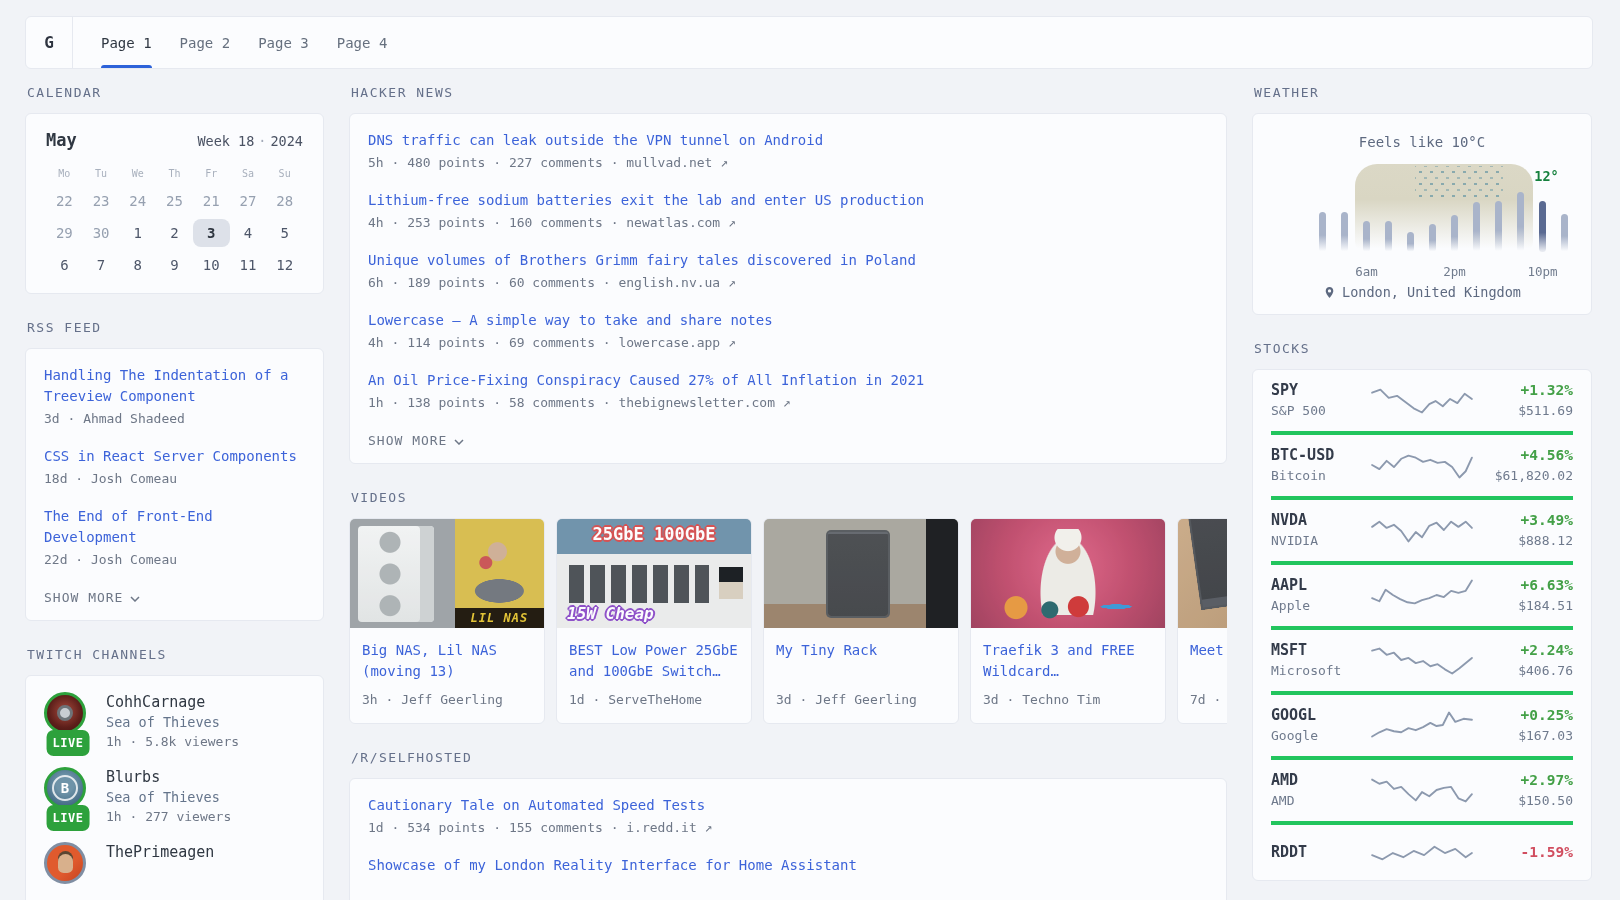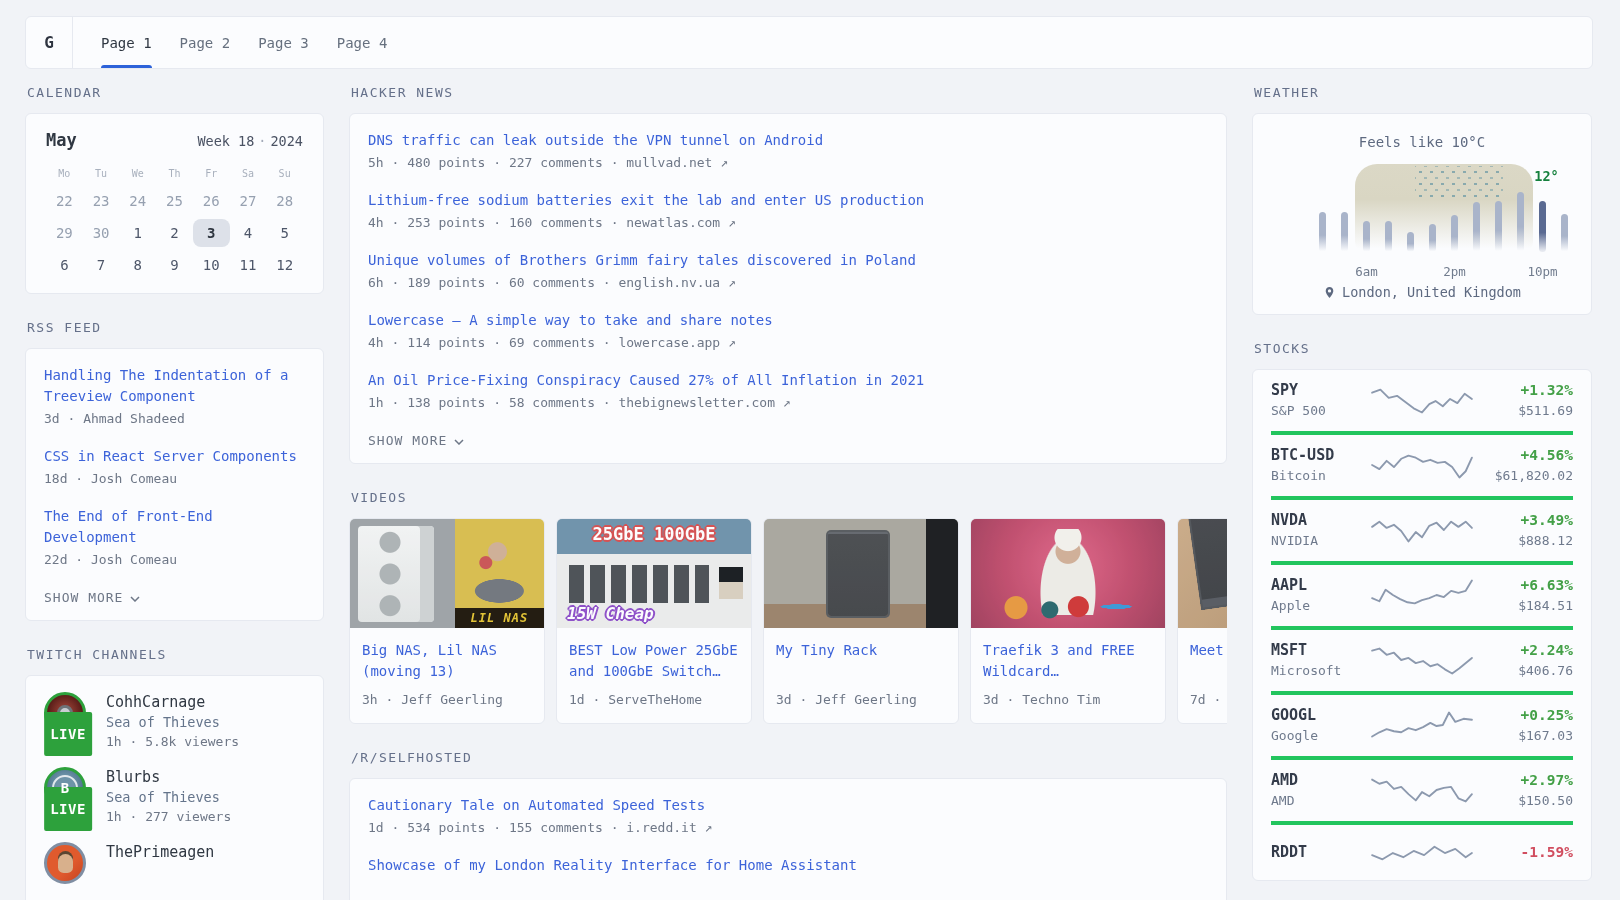--- a/index.html
+++ b/index.html
@@ -58,22 +58,22 @@
   .avatar{width:42px;height:42px;border-radius:50%;border:3px solid #7f8ea3;box-sizing:border-box;
     display:flex;align-items:center;justify-content:center;position:relative;}
   .av-cohh{border-color:#2da13c;background:radial-gradient(circle at 50% 45%,#8c3a30 0 22%,#5d1f1a 60%,#3c1210);}
   .av-cohh::after{content:"";width:10px;height:10px;border-radius:50%;background:#c9cdd2;border:3px solid #6e7479;}
   .av-blurbs{border-color:#2da13c;background:radial-gradient(circle at 50% 40%,#6e93a8 0 30%,#49708a 70%,#35566e);}
   .av-blurbs::after{content:"";position:absolute;inset:5px;border:2px solid rgba(255,255,255,.8);border-radius:50%;}
   .av-letter{position:relative;z-index:1;color:#fff;font-weight:bold;font-size:14px;}
   .av-prime{background:linear-gradient(135deg,#e05a2d 0 60%,#c6431f);}
   .av-prime::after{content:"";width:15px;height:19px;border-radius:8px 8px 6px 6px;background:#d8b08c;box-shadow:0 -3px 0 #5a4632;}
   .live-badge{position:absolute;left:50%;transform:translateX(-50%);bottom:-5px;
-    background:var(--live,#2da13c);color:#fff;font-size:14px;font-weight:bold;
-    padding:14px 6px;border-radius:2px;letter-spacing:.5px;}
+    background:var(--live,#2da13c);color:#fff;font-size:12px;font-weight:bold;
+    padding:6px 6px;border-radius:7px;letter-spacing:.5px;}
   .tw-info{min-width:0;}
   .tw-name{display:block;color:#2f3742;font-size:15px;line-height:21px;text-decoration:none;cursor:pointer;}
   .tw-game{color:#64748b;font-size:13.5px;line-height:19px;}
   .tw-meta{color:#6e7787;font-size:13px;line-height:19px;}
 
   
   .videos-track{display:flex;gap:11px;overflow:hidden;}
   .video-card{width:194px;flex:none;overflow:hidden;cursor:pointer;}
   .thumb{position:relative;height:109px;overflow:hidden;background:#888;}
   .thumb .ovl{position:absolute;inset:0;background:rgba(241,243,247,.18);}
@@ -195,21 +195,21 @@
               <div class="cal-wd">Th</div>
               <div class="cal-wd">Fr</div>
               <div class="cal-wd">Sa</div>
               <div class="cal-wd">Su</div>
             </div>
           <div class="cal-grid">
               <div class="cal-day out">22</div>
               <div class="cal-day out">23</div>
               <div class="cal-day out">24</div>
               <div class="cal-day out">25</div>
-              <div class="cal-day out">26</div>
+              <div class="cal-day out">21</div>
               <div class="cal-day out">27</div>
               <div class="cal-day out">28</div>
               <div class="cal-day out">29</div>
               <div class="cal-day out">30</div>
               <div class="cal-day">1</div>
               <div class="cal-day">2</div>
               <div class="cal-day today">3</div>
               <div class="cal-day">4</div>
               <div class="cal-day">5</div>
               <div class="cal-day">6</div>

